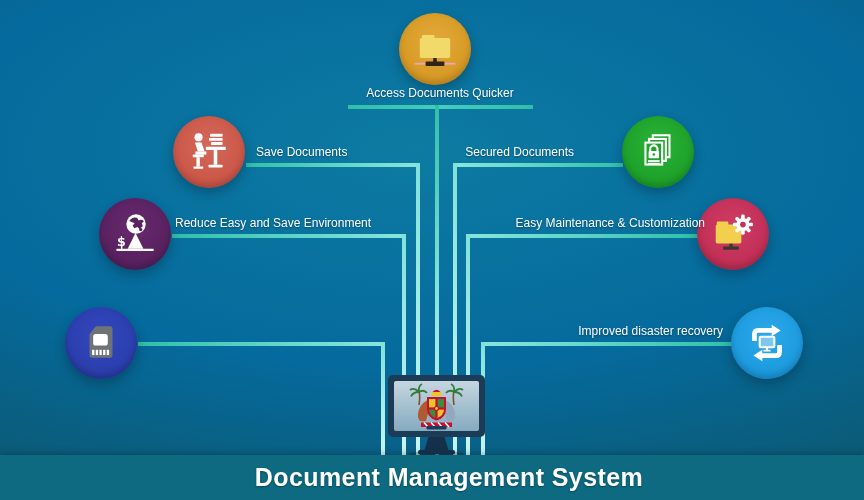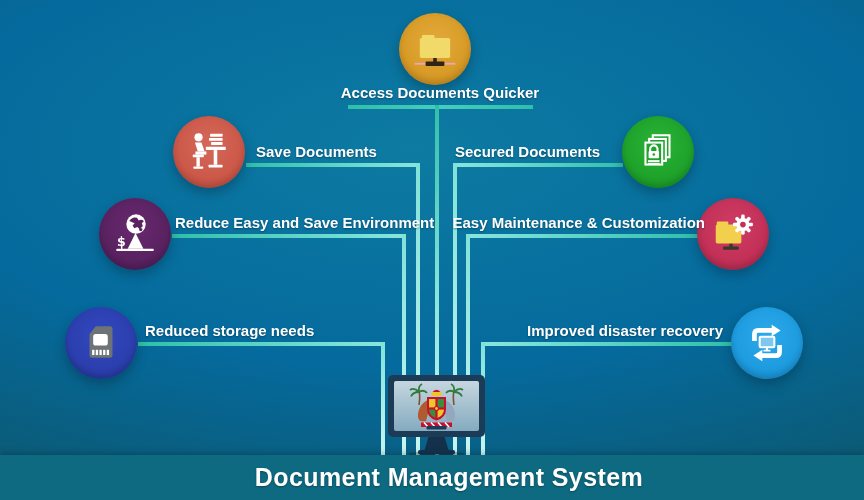--- a/index.html
+++ b/index.html
@@ -21,21 +21,21 @@
     display:flex;align-items:center;justify-content:center;
     box-shadow:0 5px 12px rgba(0,20,30,.30), inset 0 -3px 6px rgba(0,0,0,.14);}
   .n-access  {background:radial-gradient(circle at 50% 40%, #e3aa3a 0%, #d89b27 58%, #c0841b 100%);}
   .n-manpower{background:radial-gradient(circle at 50% 40%, #d4685a 0%, #cc594a 58%, #b54638 100%);}
   .n-secured {background:radial-gradient(circle at 50% 40%, #2bb337 0%, #1fa32b 58%, #148b21 100%);}
   .n-reduce  {background:radial-gradient(circle at 50% 40%, #67296e 0%, #5a2261 58%, #47194e 100%);}
   .n-easy    {background:radial-gradient(circle at 50% 40%, #cf3d64 0%, #c33158 58%, #a82346 100%);}
   .n-storage {background:radial-gradient(circle at 50% 40%, #3347c0 0%, #2c3fae 58%, #213090 100%);}
   .n-disaster{background:radial-gradient(circle at 50% 40%, #2ba9ea 0%, #1e9ce0 58%, #1383c3 100%);}
   
-  .lbl{position:absolute;color:#fff;font-weight:bold;font-size:15px;line-height:18px;
+  .lbl{position:absolute;color:#fff;font-weight:normal;font-size:12px;line-height:18px;
     white-space:nowrap;text-shadow:0 1px 2px rgba(0,25,35,.45);}
   .lbl.rt{text-align:right;}
   .lbl.ctr{text-align:center;}
   
   .monitor{position:absolute;left:388px;top:375px;width:97px;height:82px;}
   
   .footer{position:absolute;left:0;right:0;bottom:0;height:45px;background:#0e6a80;
     box-shadow:0 -2px 6px rgba(0,20,30,.25);margin-top:7px;}
   .footer .title{display:block;text-align:center;transform:translateX(17px);
     color:#fff;font-weight:bold;font-size:25px;line-height:45px;letter-spacing:.4px;
@@ -105,21 +105,21 @@
         <rect x="13.5" y="9.5" width="16" height="21"></rect>
         <rect x="10" y="13" width="16" height="21"></rect>
       </g>
       <path d="M14.5,21.5 v-2.3 a3.5,3.5 0 0 1 7,0 v2.3" stroke="#fff" stroke-width="2" fill="none"></path>
       <rect x="13" y="21" width="10" height="7" rx="1" fill="#fff"></rect>
       <circle cx="18" cy="24.3" r="1.2" fill="#1fa32b"></circle>
       <rect x="12.5" y="29.8" width="11" height="1.7" fill="#fff"></rect>
       <rect x="12.5" y="32.3" width="11" height="1.7" fill="#fff"></rect>
     </svg>
   </div>
-  <div class="lbl rt" style="left:356px;top:143px;width:244px;">Secured Documents</div>
+  <div class="lbl rt" style="left:330px;top:143px;width:244px;">Secured Documents</div>
 
   <div class="node n-reduce" style="left:99px;top:198px;">
     <svg width="46" height="46" viewBox="0 0 44 44">
       <g fill="#fff">
         <rect x="4" y="36" width="36" height="2.2" rx="1"></rect>
         <polygon points="22.5,21 30,36 15,36"></polygon>
         <circle cx="23" cy="12.5" r="9.3"></circle>
         <rect x="8.6" y="33" width="1.4" height="3.2"></rect>
       </g>
       <path d="M16.5,9.5 q3,-4.5 7.5,-3 l1.5,2.5 q3,-1.5 5,0.8 l-2,2 1,2.6 -3,3 -2.2,-2 -3,1 -1.6,-2.6 2,-2 z" fill="#5a2261"></path>
@@ -153,21 +153,20 @@
       <rect x="14.5" y="13.5" width="14" height="11" rx="2.5" fill="#fff"></rect>
       <g fill="#fff">
         <rect x="13.5" y="28.5" width="2.2" height="5"></rect>
         <rect x="17" y="28.5" width="2.2" height="5"></rect>
         <rect x="20.5" y="28.5" width="2.2" height="5"></rect>
         <rect x="24" y="28.5" width="2.2" height="5"></rect>
         <rect x="27.5" y="28.5" width="2.2" height="5"></rect>
       </g>
     </svg>
   </div>
-  <div class="lbl" style="left:145px;top:322px;">Reduced storage needs</div>
 
   <div class="node n-disaster" style="left:731px;top:307px;">
     <svg width="46" height="46" viewBox="0 0 44 44">
       <path d="M10,20 V13.5 Q10,10 13.5,10 H27" stroke="#fff" stroke-width="4.5" fill="none"></path>
       <polygon points="26.5,4.5 35,10 26.5,15.5" fill="#fff"></polygon>
       <path d="M34,24 V30.5 Q34,34 30.5,34 H17" stroke="#fff" stroke-width="4.5" fill="none"></path>
       <polygon points="17.5,28.5 9,34 17.5,39.5" fill="#fff"></polygon>
       <rect x="15" y="16" width="14" height="10" rx="1" fill="#7ec7ee" stroke="#fff" stroke-width="2"></rect>
       <rect x="21" y="26.5" width="2" height="2.2" fill="#fff"></rect>
       <rect x="18.5" y="28.5" width="7" height="1.6" rx="0.8" fill="#fff"></rect>

